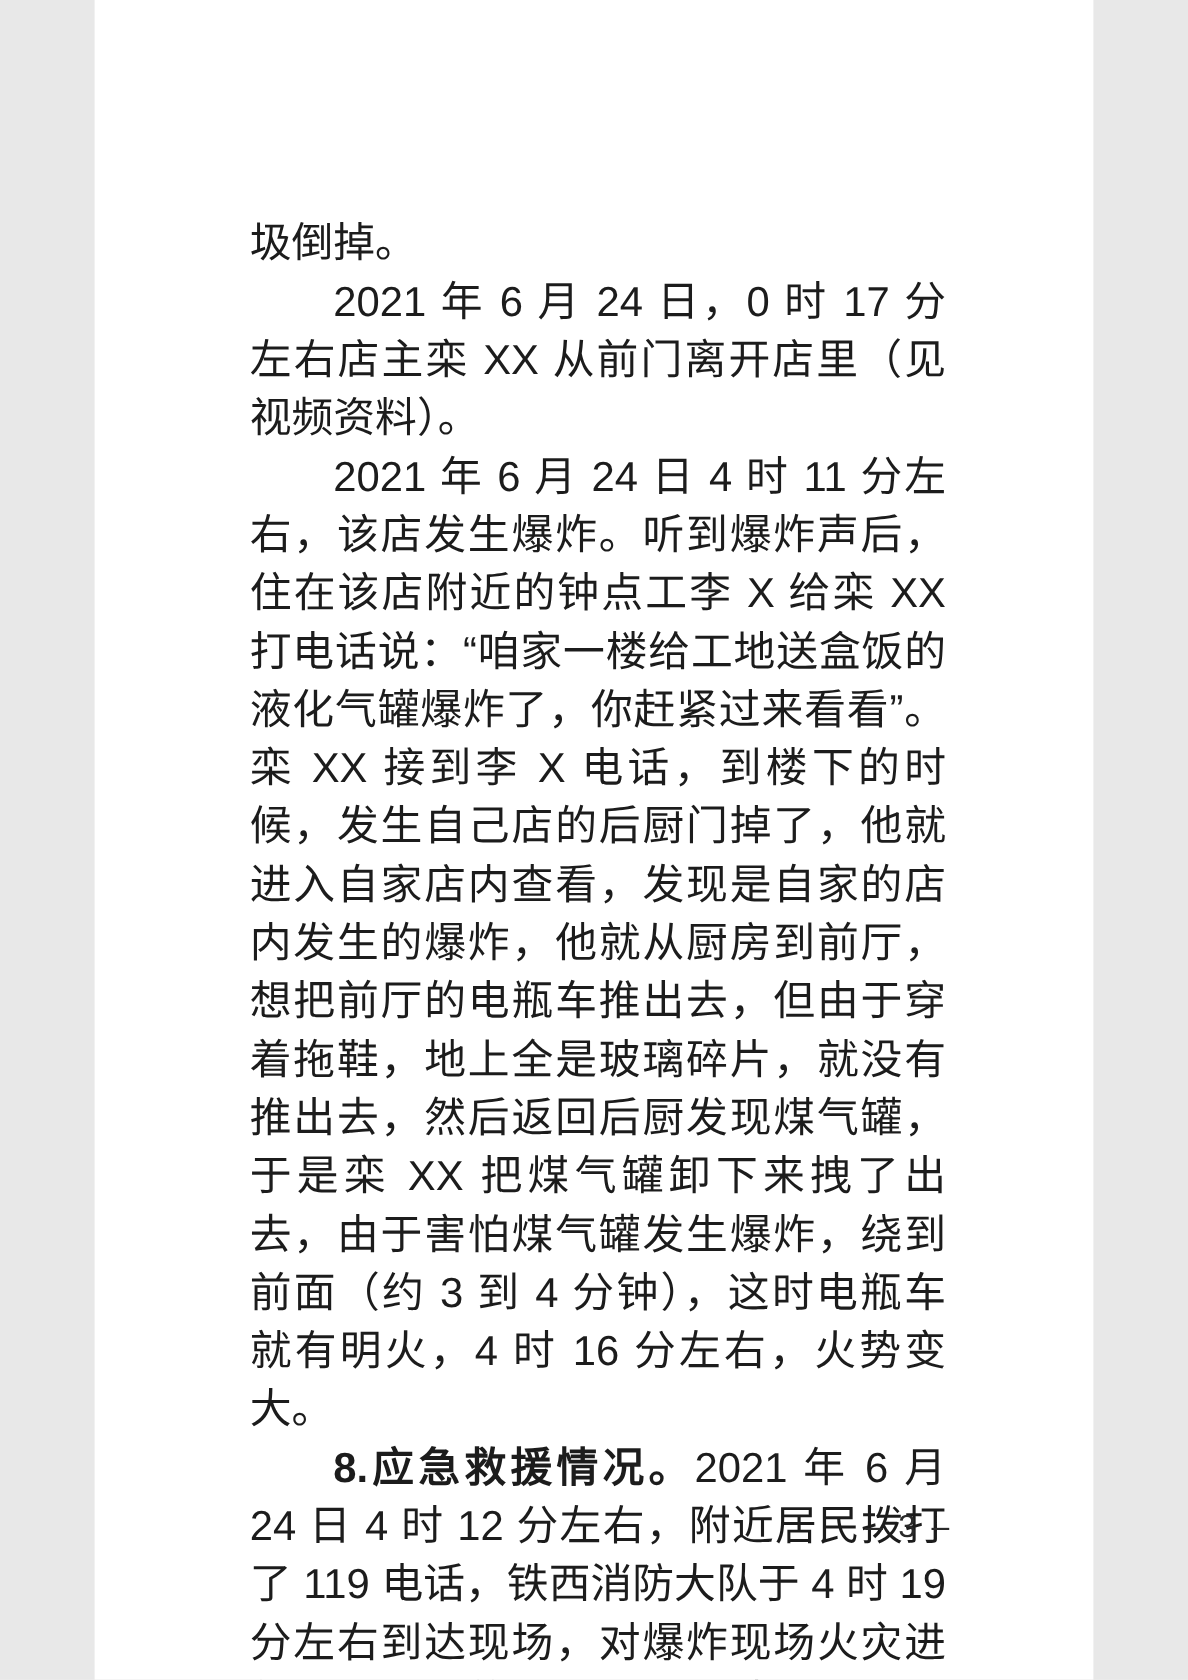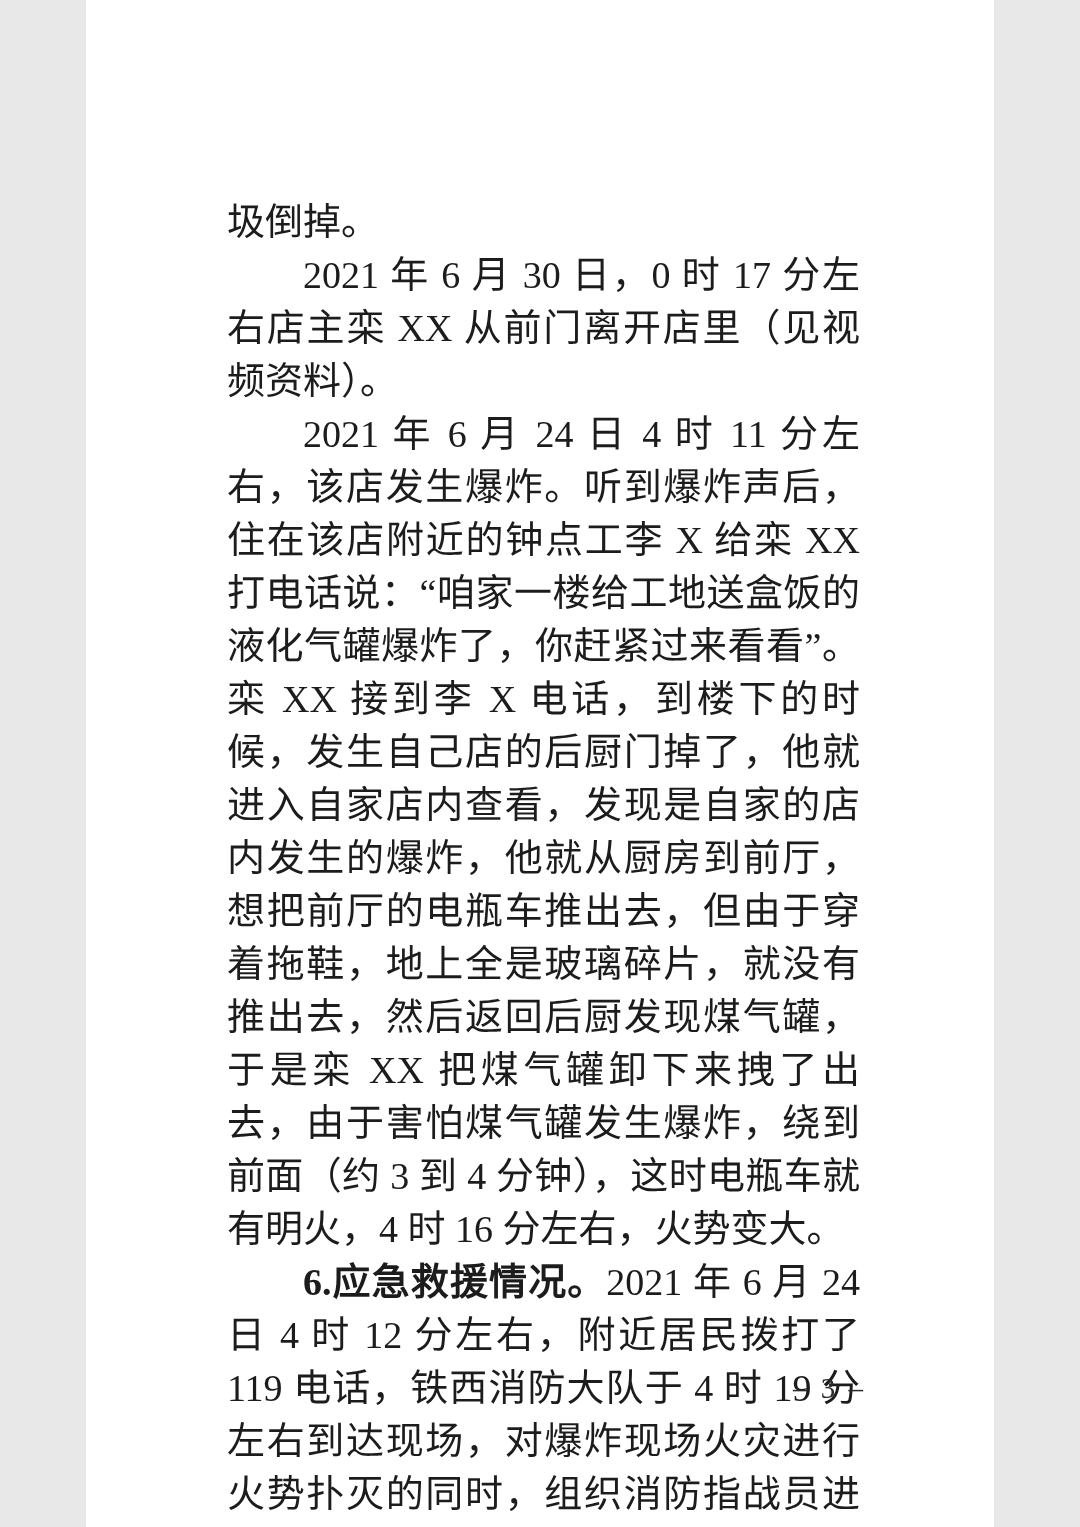--- a/index.html
+++ b/index.html
@@ -6,21 +6,21 @@
     margin: 0;
     padding: 0;
     background: #e8e8e8;
   }
   .page {
     position: relative;
     width: 908px;
     height: 1527px;
     margin: 0 auto;
     background: #ffffff;
-    font-family: Liberation Serif, serif;
+    font-family: Liberation Sans, sans-serif;
     color: #1c1c1c;
     overflow: hidden;
   }
   .content {
     position: absolute;
     left: 141px;
     right: 134px;
     top: 196px;
     font-size: 38px;
     line-height: 53px;
@@ -48,18 +48,18 @@
     letter-spacing: 3px;
     color: #2a2a2a;
   }
 </style>
 </head>
 <body>
 
 <div class="page">
   <div class="content">
     <p class="para-continuation">圾倒掉。</p>
-    <p class="para-indent">2021 年 6 月 30 日，0 时 17 分左右店主栾 XX 从前门离开店里（见视频资料）。</p>
+    <p class="para-indent">2021 年 6 月 24 日，0 时 17 分左右店主栾 XX 从前门离开店里（见视频资料）。</p>
     <p class="para-indent">2021 年 6 月 24 日 4 时 11 分左右，该店发生爆炸。听到爆炸声后，住在该店附近的钟点工李 X 给栾 XX 打电话说：“咱家一楼给工地送盒饭的液化气罐爆炸了，你赶紧过来看看”。栾 XX 接到李 X 电话，到楼下的时候，发生自己店的后厨门掉了，他就进入自家店内查看，发现是自家的店内发生的爆炸，他就从厨房到前厅，想把前厅的电瓶车推出去，但由于穿着拖鞋，地上全是玻璃碎片，就没有推出去，然后返回后厨发现煤气罐，于是栾 XX 把煤气罐卸下来拽了出去，由于害怕煤气罐发生爆炸，绕到前面（约 3 到 4 分钟），这时电瓶车就有明火，4 时 16 分左右，火势变大。</p>
-    <p class="para-indent"><span class="para-lead">6.应急救援情况。</span><span>2021 年 6 月 24 日 4 时 12 分左右，附近居民拨打了 119 电话，铁西消防大队于 4 时 19 分左右到达现场，对爆炸现场火灾进行火势扑灭的同时，组织消防指战员进入爆炸建筑楼内和毗邻、对面建筑物内疏散营救被困人员，并将两只处于张小嘿快餐店门市后门通往楼梯间入口的液化气钢瓶转移，两只钢瓶阀门此时处于关闭状态。4 时 43 分左右，现场火被扑灭，险情排除。</span></p>
+    <p class="para-indent"><span class="para-lead">8.应急救援情况。</span><span>2021 年 6 月 24 日 4 时 12 分左右，附近居民拨打了 119 电话，铁西消防大队于 4 时 19 分左右到达现场，对爆炸现场火灾进行火势扑灭的同时，组织消防指战员进入爆炸建筑楼内和毗邻、对面建筑物内疏散营救被困人员，并将两只处于张小嘿快餐店门市后门通往楼梯间入口的液化气钢瓶转移，两只钢瓶阀门此时处于关闭状态。4 时 43 分左右，现场火被扑灭，险情排除。</span></p>
   </div>
   <div class="page-number">– 3 –</div>
 </div>
 
 </body></html>

